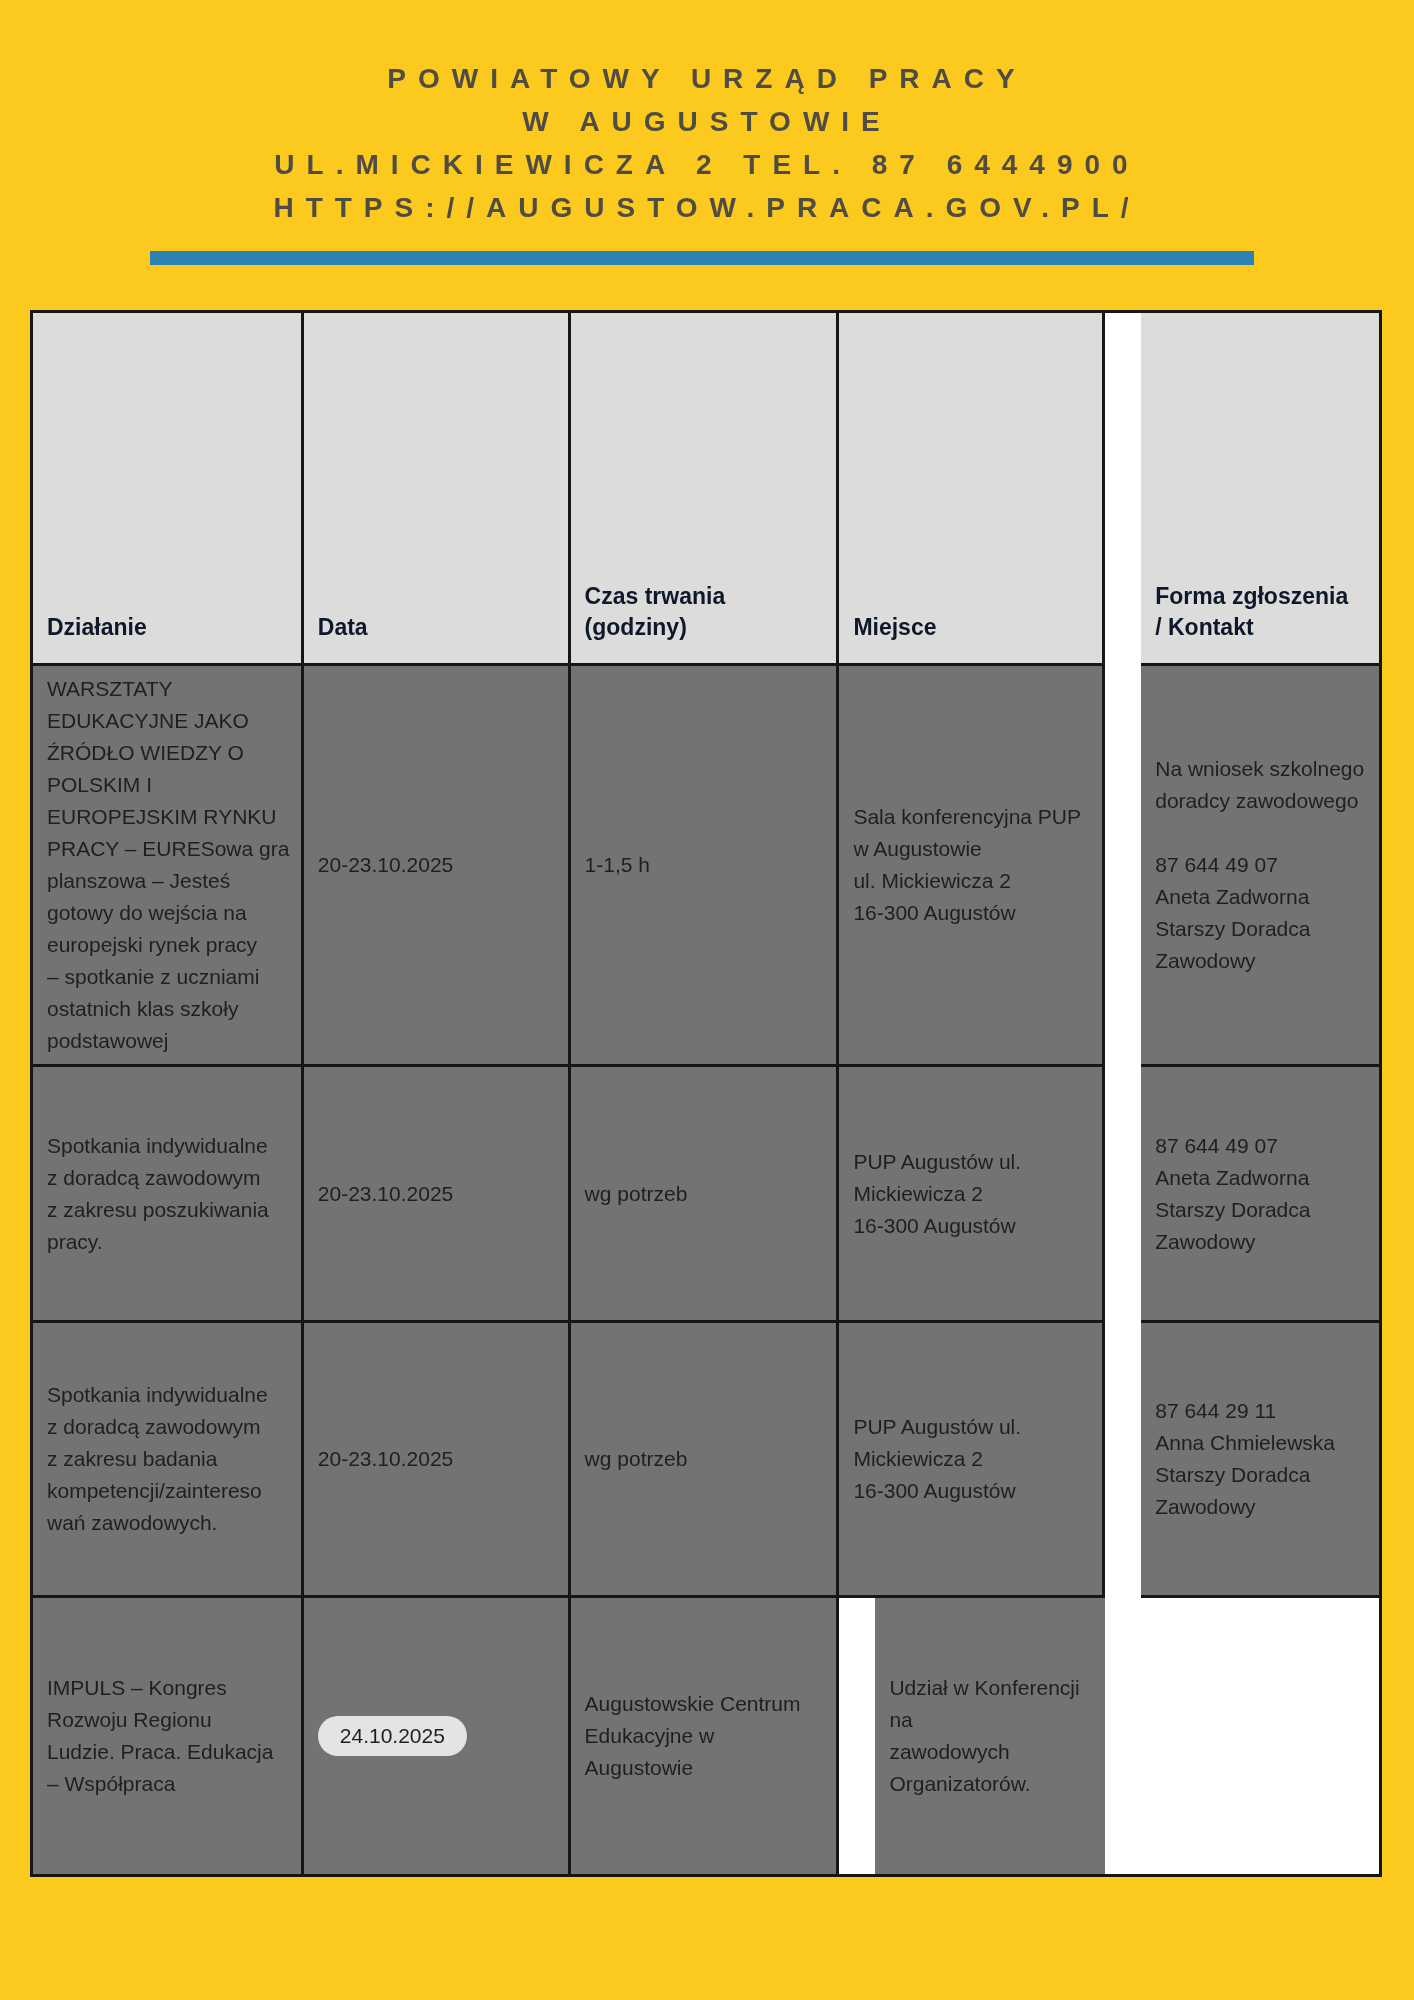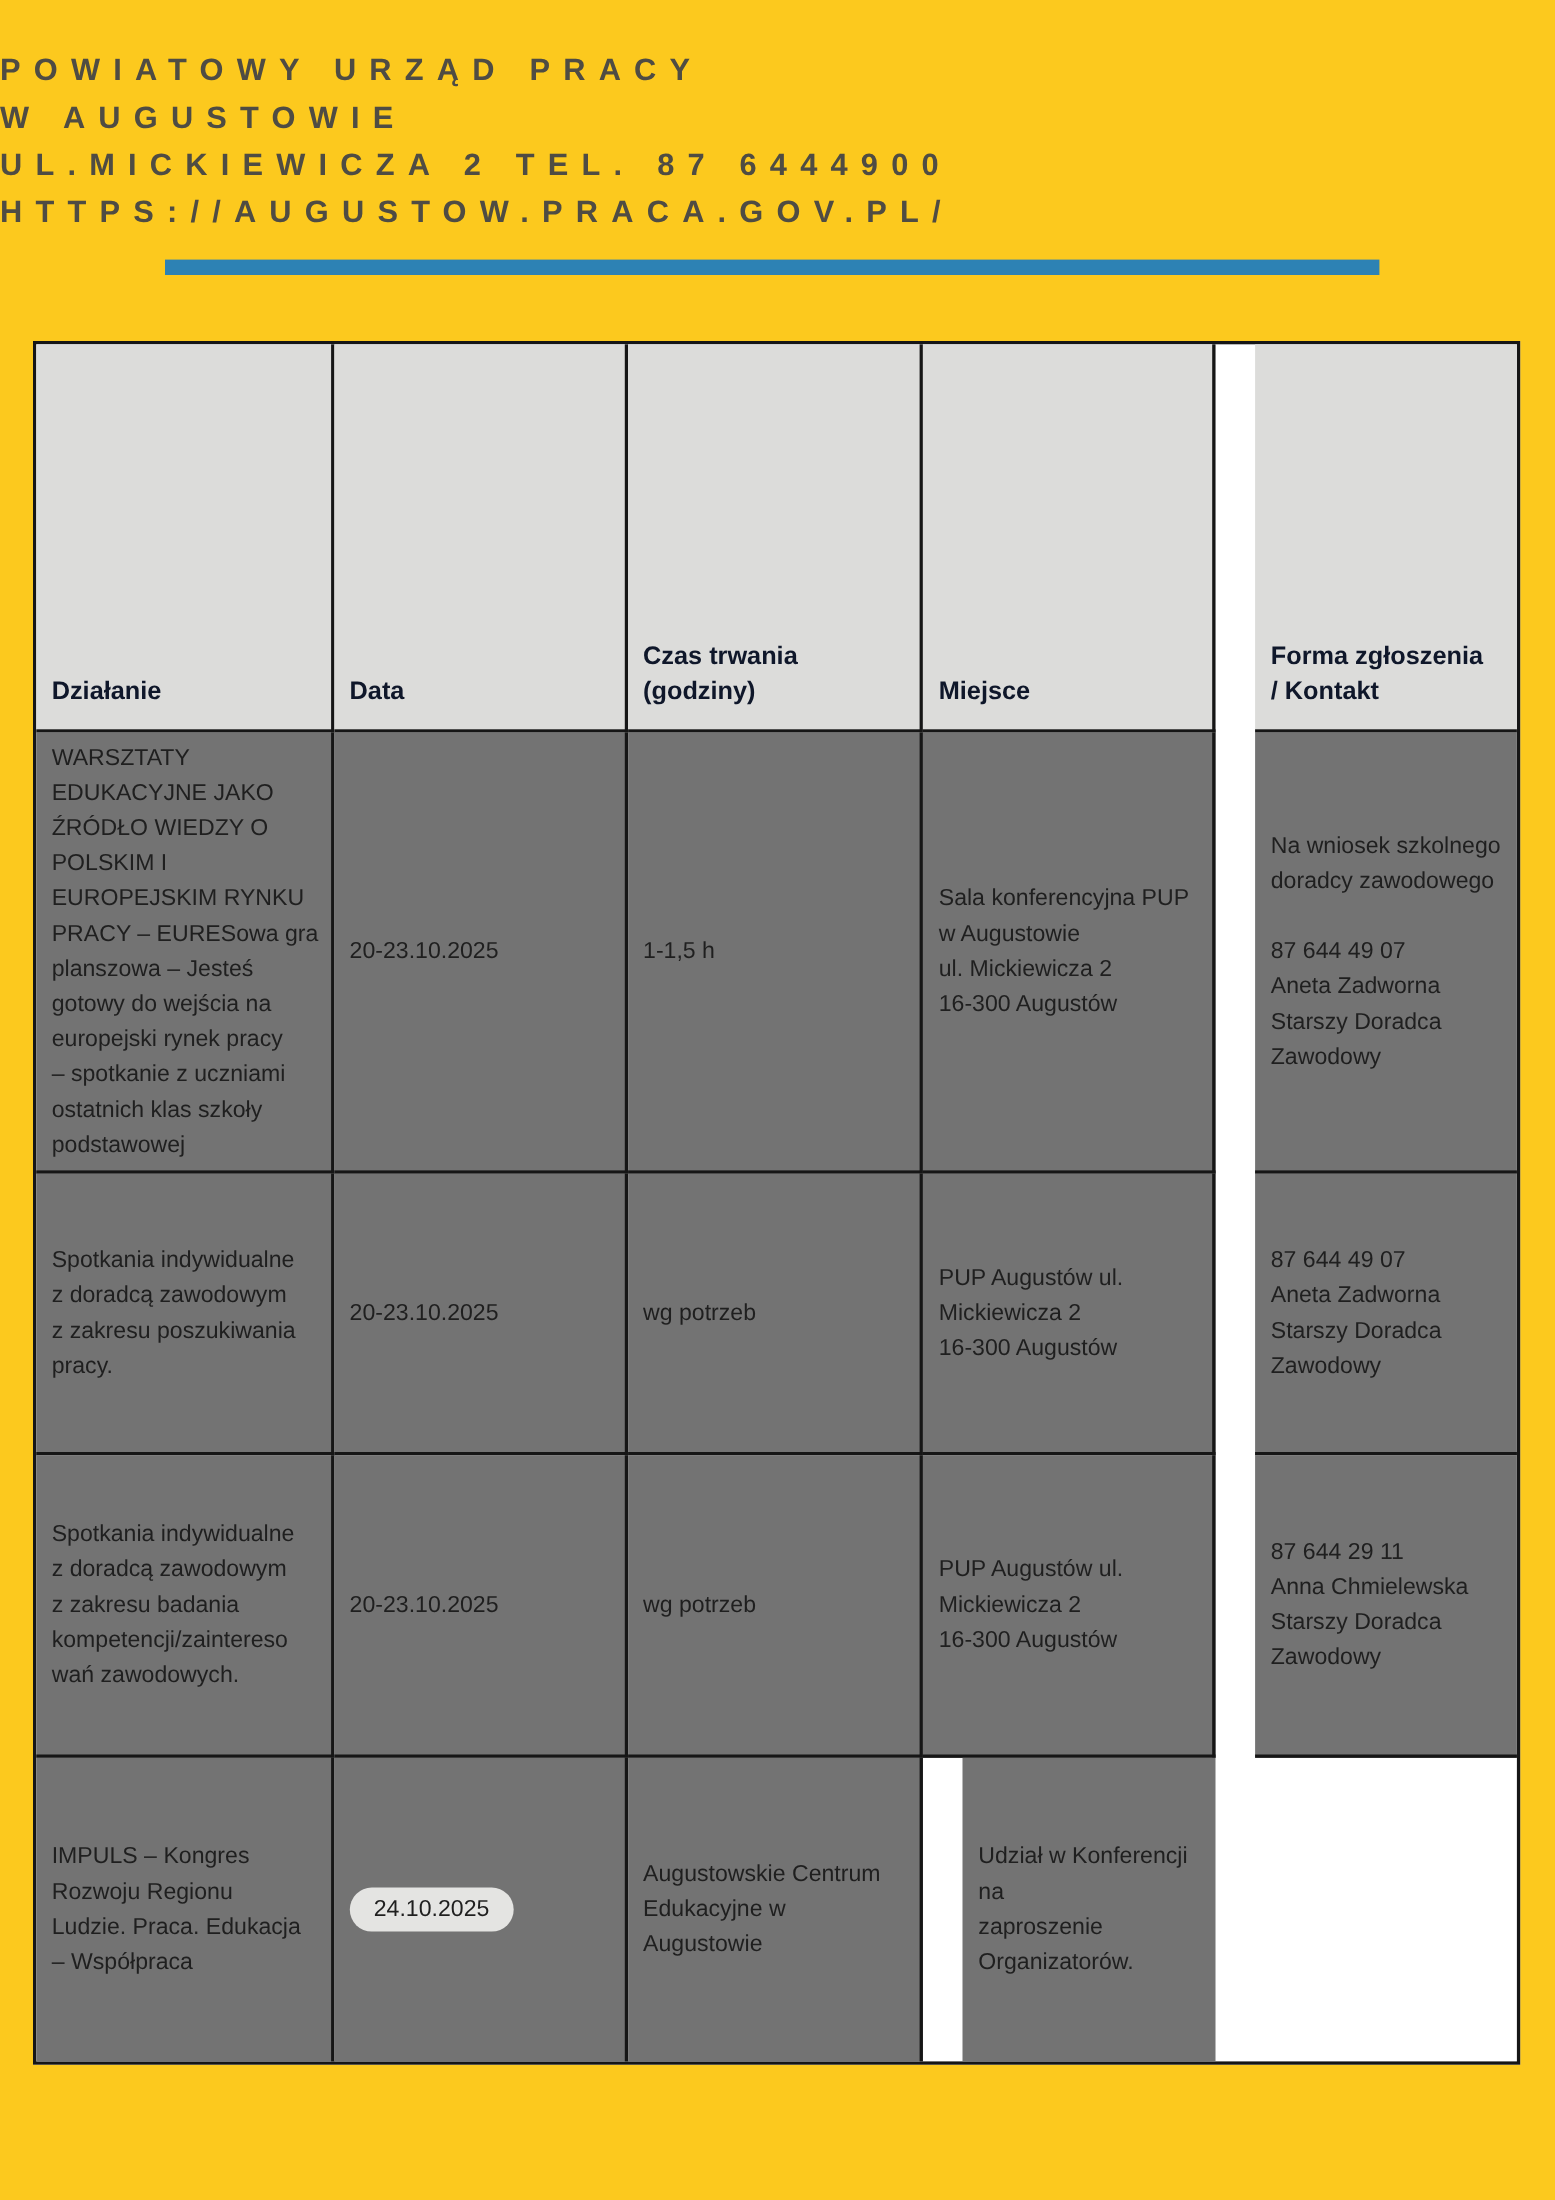--- a/index.html
+++ b/index.html
@@ -7,21 +7,22 @@
     position:relative;
     width:1414px;
     height:2000px;
     background:#FCC91E;
     font-family:"Liberation Sans", sans-serif;
     color:#1F1F1F;
     overflow:hidden;
   }
   
   .letterhead{
-    padding-top:42px;
+    padding-top:57px;
+    text-align:center;
   }
   .hline{
     font-weight:bold;
     font-size:28px;
     line-height:43px;
     letter-spacing:12px;
     color:#4F4C43;
     white-space:nowrap;
   }
   .divider{
@@ -165,18 +166,18 @@
 Rozwoju Regionu
 Ludzie. Praca. Edukacja
 – Współpraca</div>
     <div class="cell td last-row">
       <span class="pill">24.10.2025</span>
     </div>
     <div class="cell td last-row">Augustowskie Centrum
 Edukacyjne w
 Augustowie</div>
     <div class="cell td last-col last-row">Udział w Konferencji na
-zaproszenie
+zawodowych
 Organizatorów.</div>
 
   </div>
 
 </div>
 
 </body></html>

